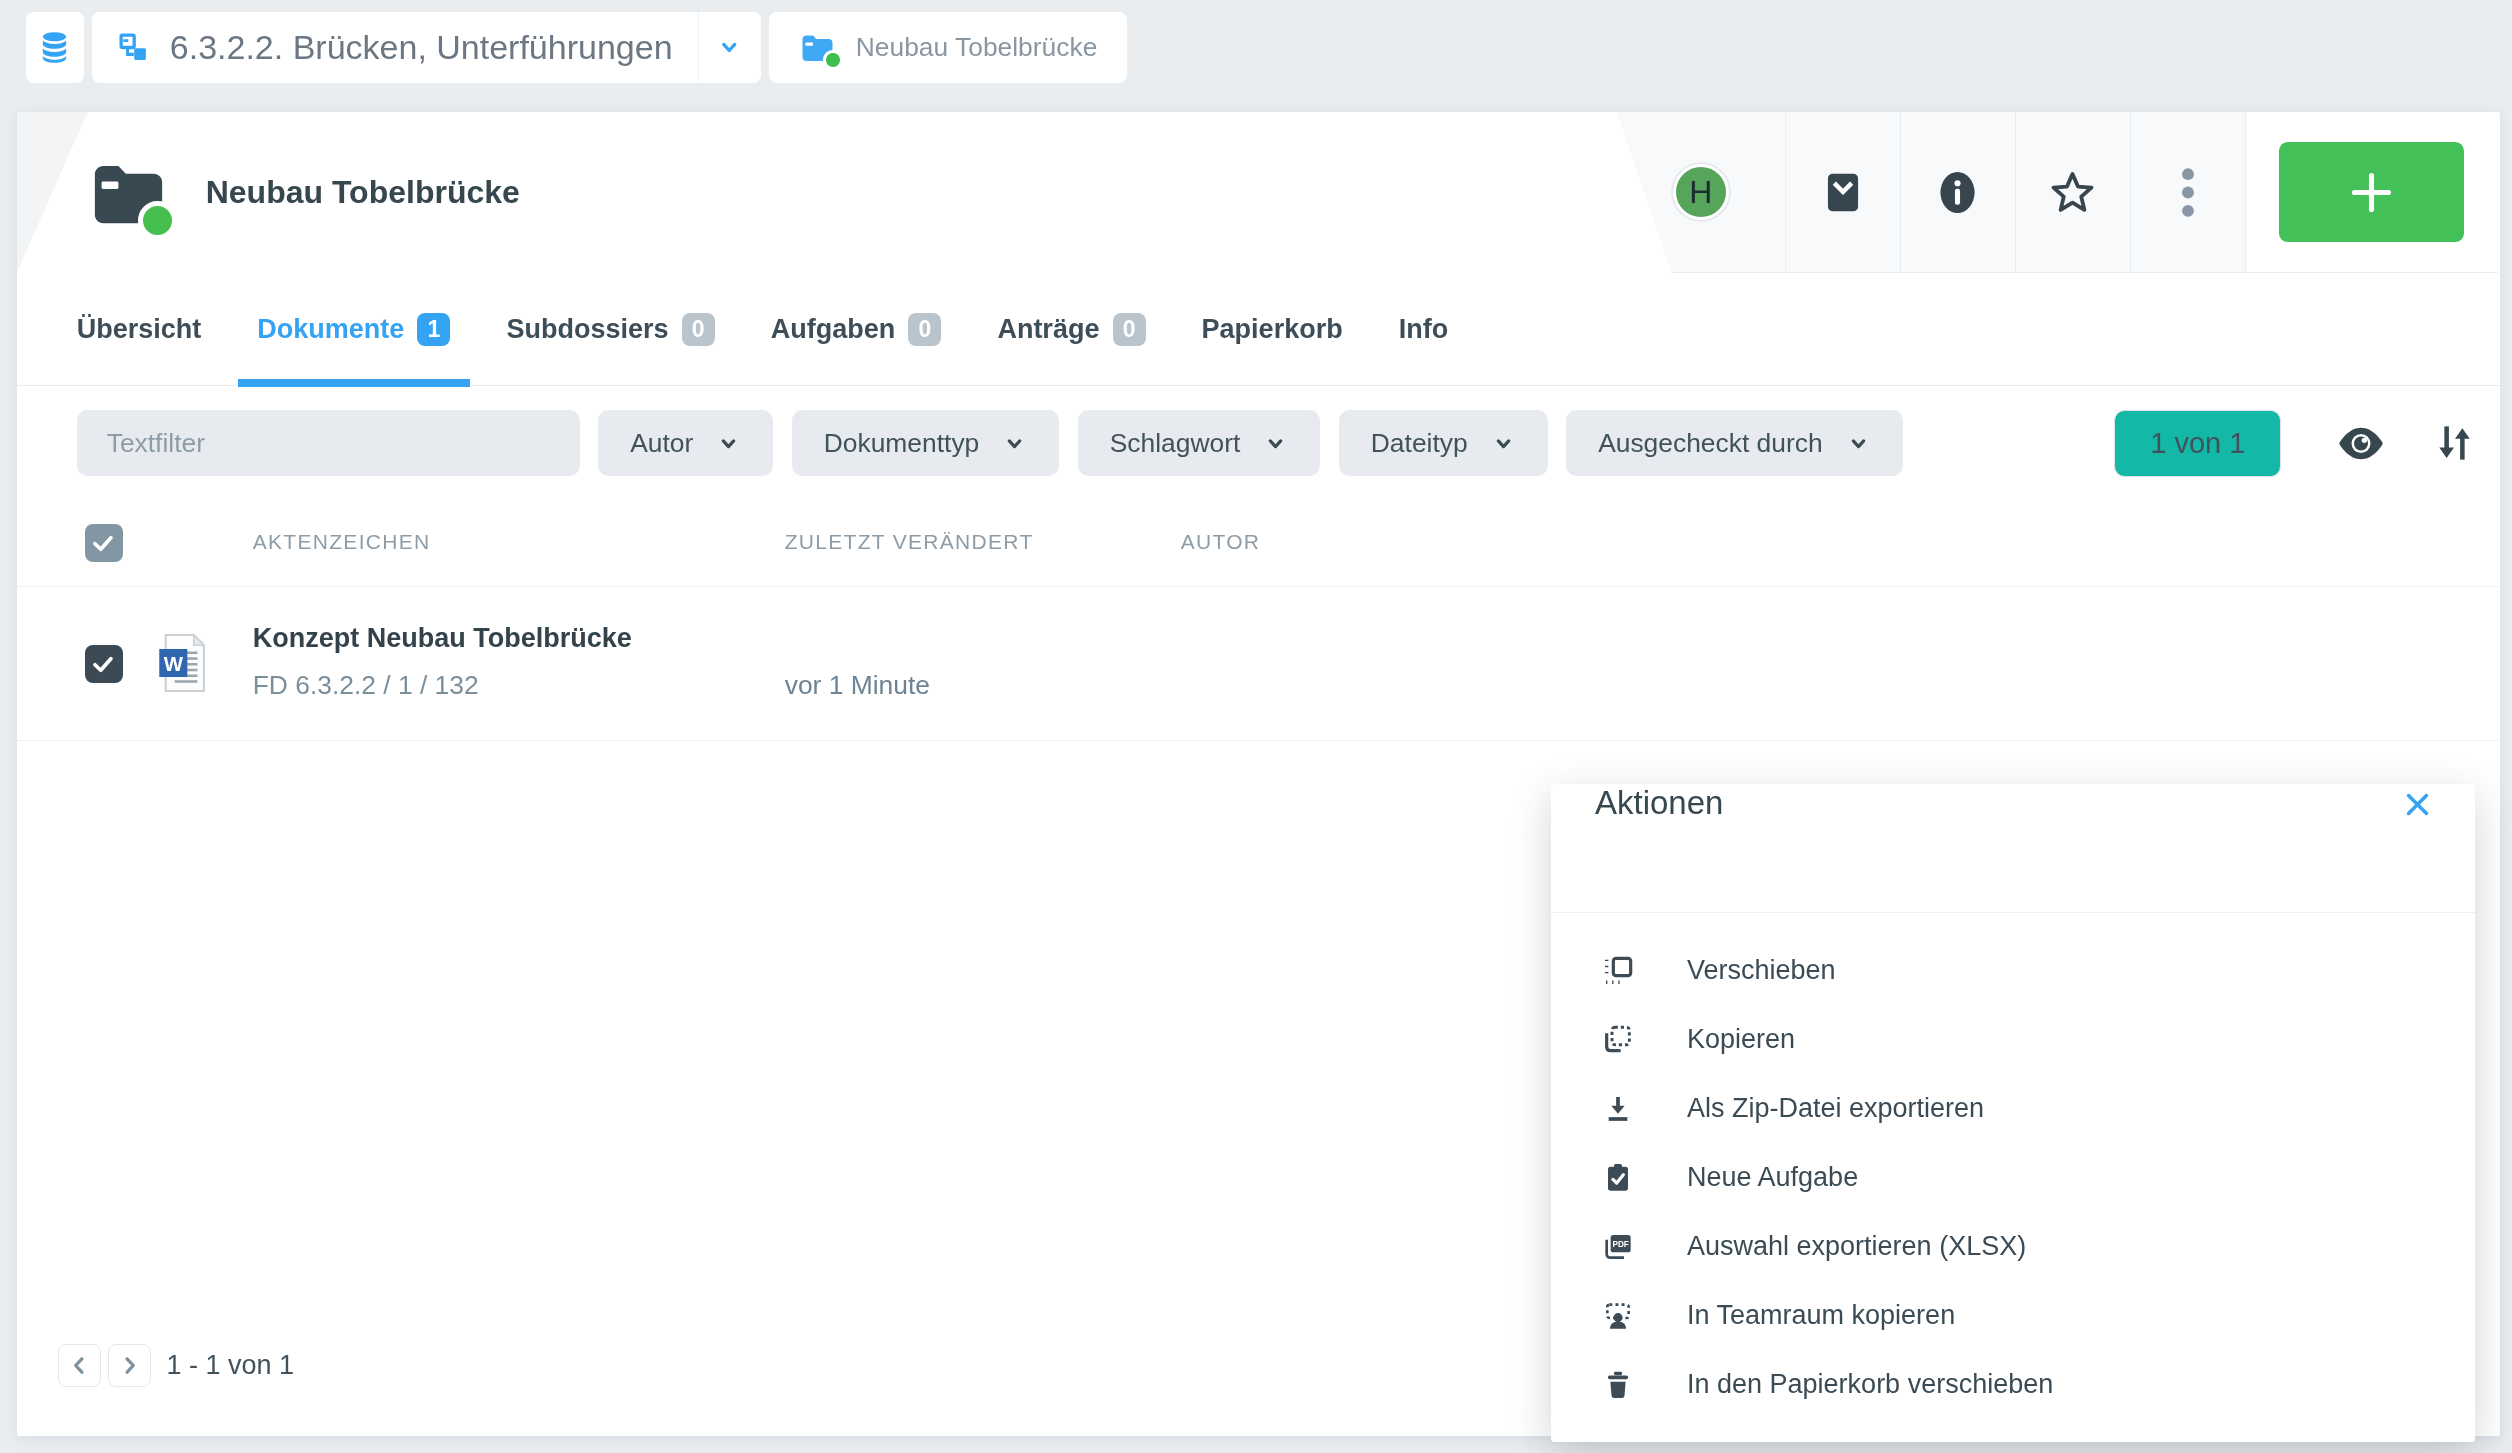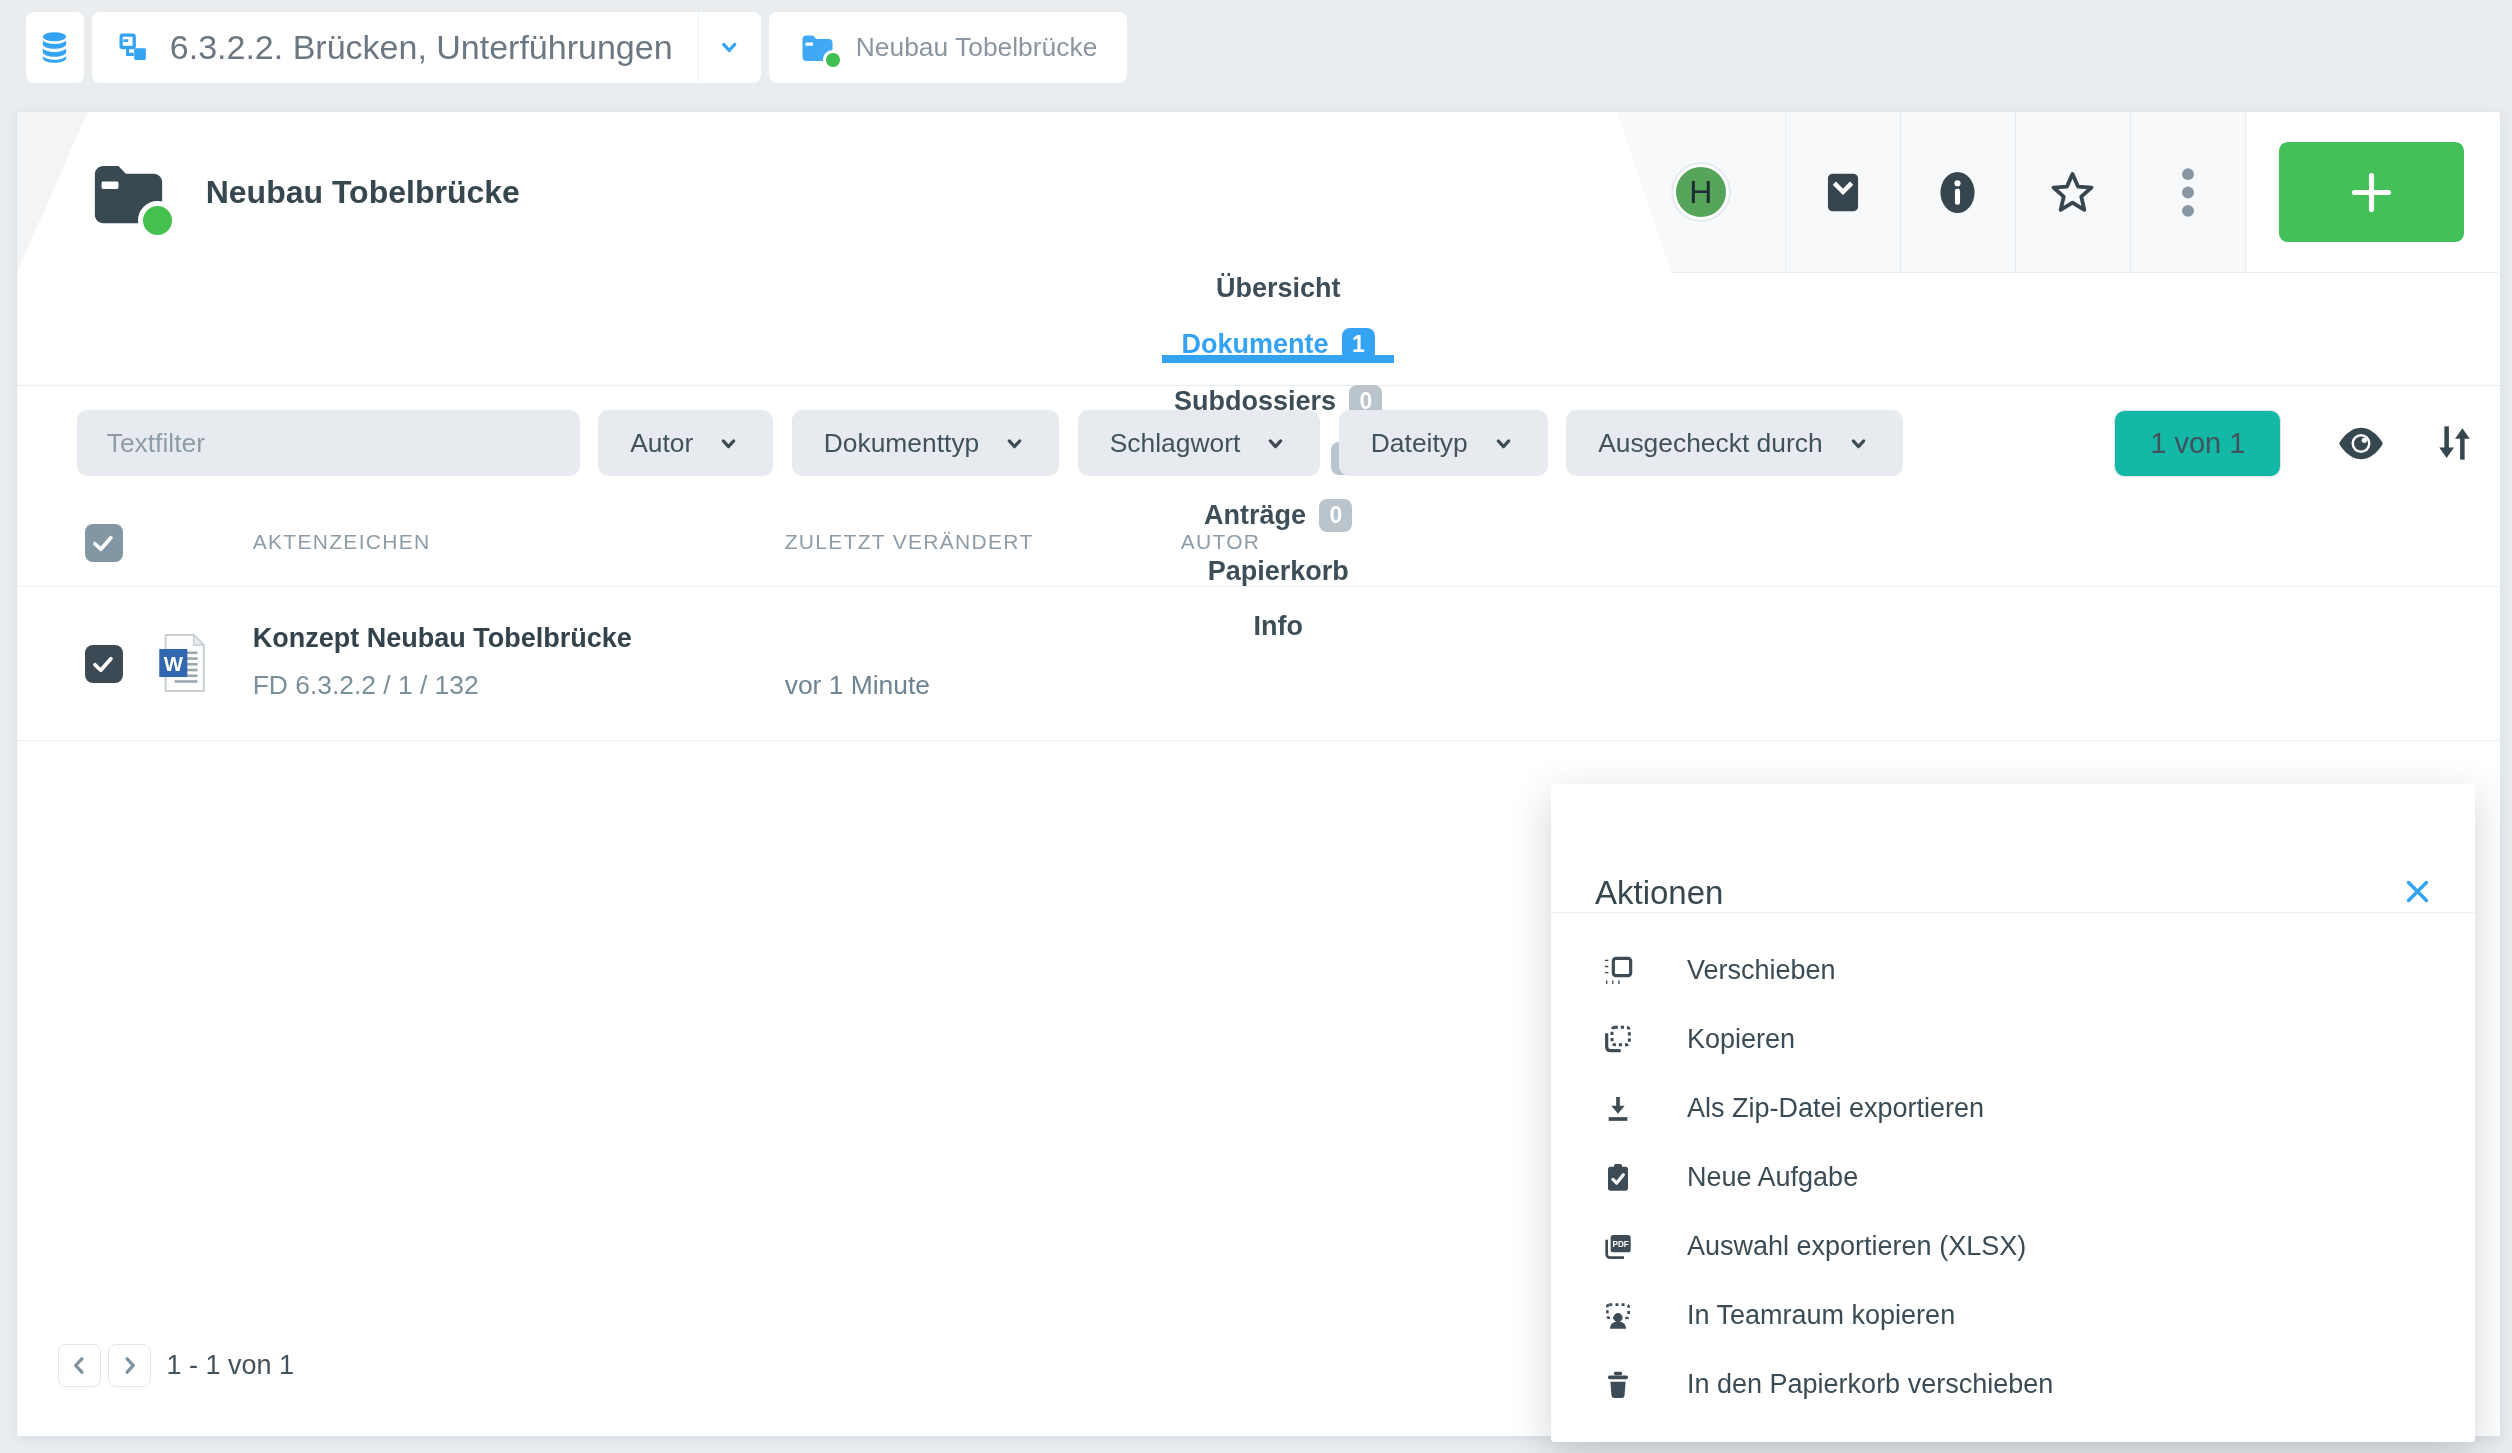--- a/index.html
+++ b/index.html
@@ -35,21 +35,21 @@
   .hdr-title { font-size: 32px; font-weight: 600; color: #37474f; }
 
   .hdr-toolbar { position: absolute; top: 0; left: 1600px; height: 161px; display: flex; }
   .tcell { background: #f8f9fb; border-bottom: 1.8px solid #e7ebee; border-left: 1.8px solid #eaedf0; display: flex; align-items: center; justify-content: center; width: 115px; height: 161px; }
   .tcell.first { width: 168px; border-left: none; clip-path: polygon(0 0, 100% 0, 100% 100%, 55px 100%); }
   .tcell.last { width: 253px; background: #fff; }
   .avatar { width: 56px; height: 56px; border-radius: 50%; background: #57a55b; border: 3.5px solid #fff; box-shadow: 0 0 0 1.8px #e4e9ec; display: flex; align-items: center; justify-content: center; font-size: 32px; color: #1d2b33; }
   .add-btn { width: 185px; height: 100px; border-radius: 8.8px; background: #43c158; border: none; display: flex; align-items: center; justify-content: center; cursor: pointer; }
 
   
-  .tabs { position: absolute; left: 0; right: 0; top: 161px; height: 113px; border-bottom: 1.8px solid #e9edf1; display: flex; align-items: center; gap: 24px; padding-left: 40px; flex-direction: column; }
+  .tabs { position: absolute; left: 0; right: 0; top: 161px; height: 113px; border-bottom: 1.8px solid #e9edf1; display: flex; align-items: center; gap: 56px; padding-left: 60px; }
   .tab { position: relative; height: 100%; display: flex; align-items: center; gap: 13.2px; font-size: 27px; font-weight: 600; color: #3e4e58; cursor: pointer; }
   .tab.active { color: #35a3f4; }
   .tab.active::after { content: ""; position: absolute; left: -19.4px; right: -19.4px; bottom: -1.8px; height: 8px; background: #35a3f4; }
   .badge { min-width: 33px; height: 33px; padding: 0 4.4px; border-radius: 8px; background: #b9c4cc; color: #fff; font-size: 23px; font-weight: 700; display: flex; align-items: center; justify-content: center; }
   .badge.blue { background: #35a3f4; }
 
   
   .filters { position: absolute; left: 60px; right: 26.4px; top: 298px; height: 66px; display: flex; align-items: center; gap: 18.5px; }
   .tf-input { width: 503px; height: 66px; background: #e7ebef; border: none; border-radius: 10.6px; padding: 0 30px; font-size: 26.4px; color: #37474f; font-family: inherit; outline: none; }
   .tf-input::placeholder { color: #8e9ca8; }
@@ -73,21 +73,21 @@
   .row-ref { position: absolute; left: 236px; top: 83px; font-size: 26.4px; color: #7b8f9b; }
   .row-mod { position: absolute; left: 768px; top: 83px; font-size: 26.4px; color: #6d8494; }
 
   
   .pager { position: absolute; left: 41px; top: 1232px; display: flex; align-items: center; gap: 7px; }
   .pg-btn { width: 43px; height: 43px; border: 1.8px solid #e1e7eb; border-radius: 8px; background: #fff; display: flex; align-items: center; justify-content: center; cursor: pointer; }
   .pg-label { font-size: 27px; color: #42525c; margin-left: 8.8px; }
 
   
   .panel { position: absolute; left: 1551px; top: 784px; width: 924px; height: 658px; background: #fff; border-radius: 3.5px; box-shadow: 0 12.3px 41px rgba(30,42,54,.20); z-index: 5; }
-  .panel-hd { height: 129px; display: flex; align-items: flex-end; padding: 0 37px 0 44px; border-bottom: 1.8px solid #edf0f3; }
+  .panel-hd { height: 129px; display: flex; align-items: flex-start; padding: 0 37px 0 44px; border-bottom: 1.8px solid #edf0f3; }
   .panel-title { font-size: 33px; font-weight: 500; color: #37474f; flex: 1; }
   .panel-close { width: 41px; height: 41px; display: flex; align-items: center; justify-content: center; background: none; border: none; cursor: pointer; }
   .panel-list { padding-top: 23px; }
   .action-item { height: 69px; display: flex; align-items: center; padding-left: 51px; gap: 53px; font-size: 27px; font-weight: 500; color: #3b4b55; cursor: pointer; }
   .action-item svg { flex: none; }
 </style>
 </head>
 <body>
 
 <div class="topbar">

